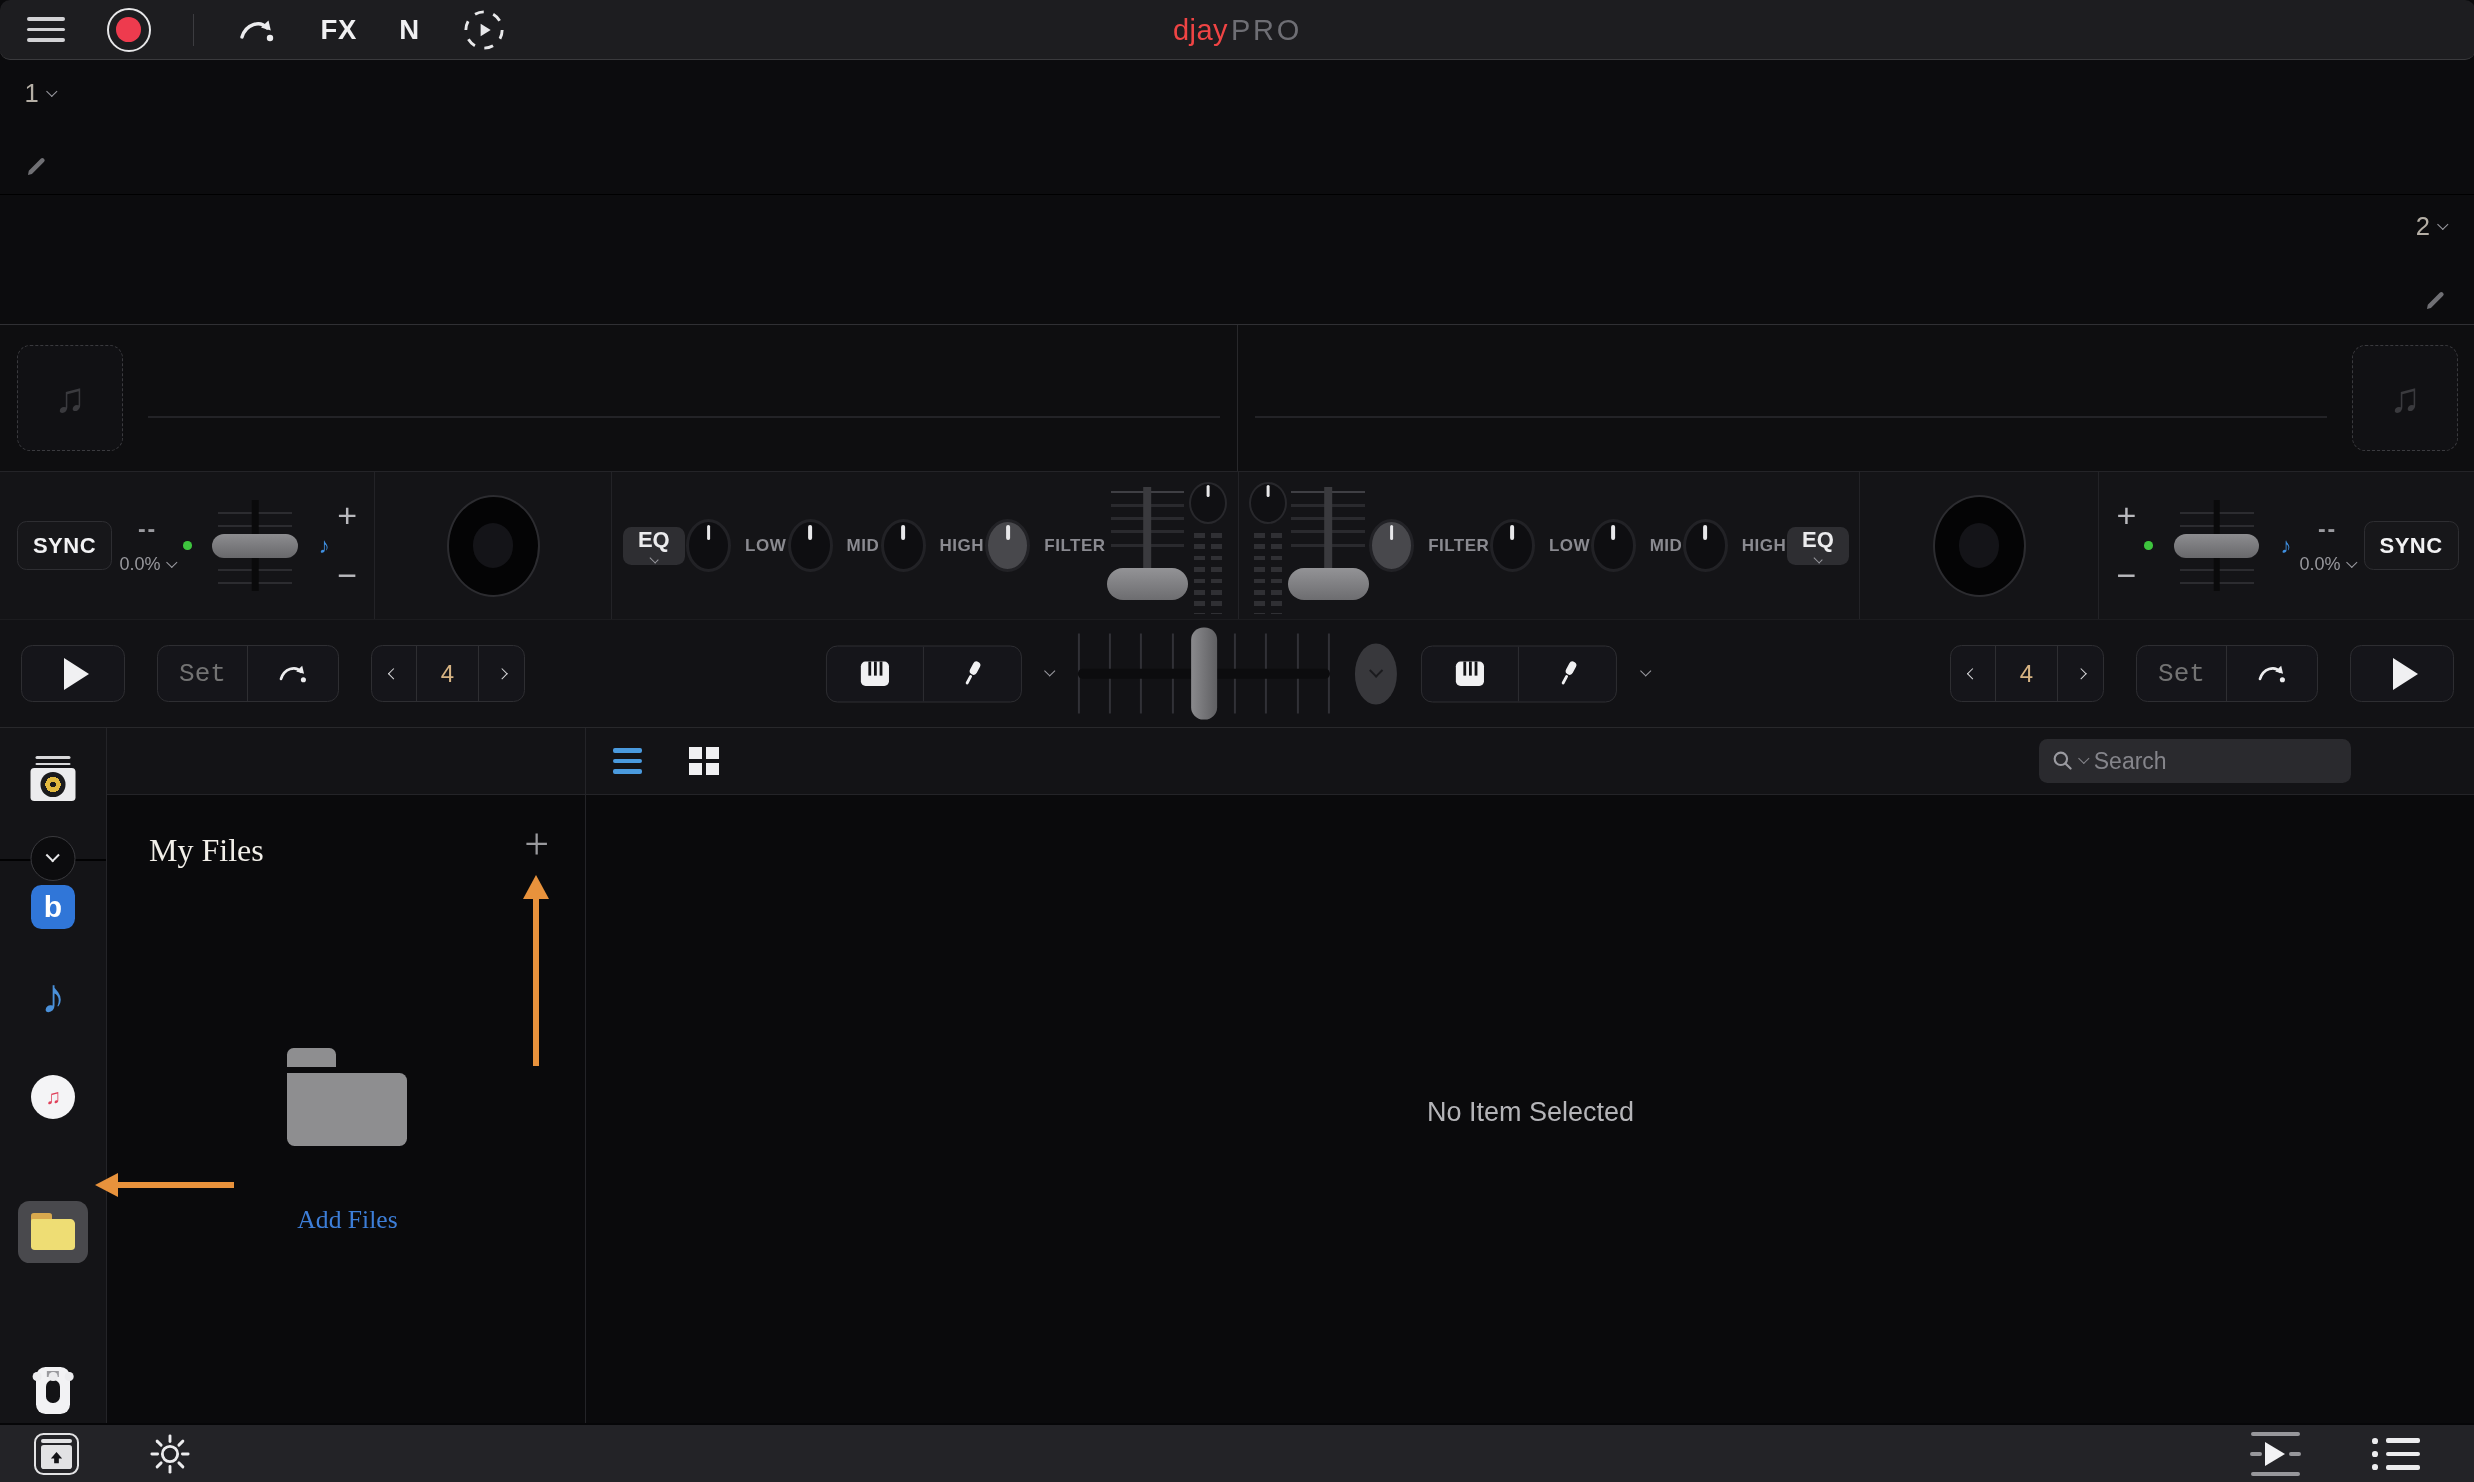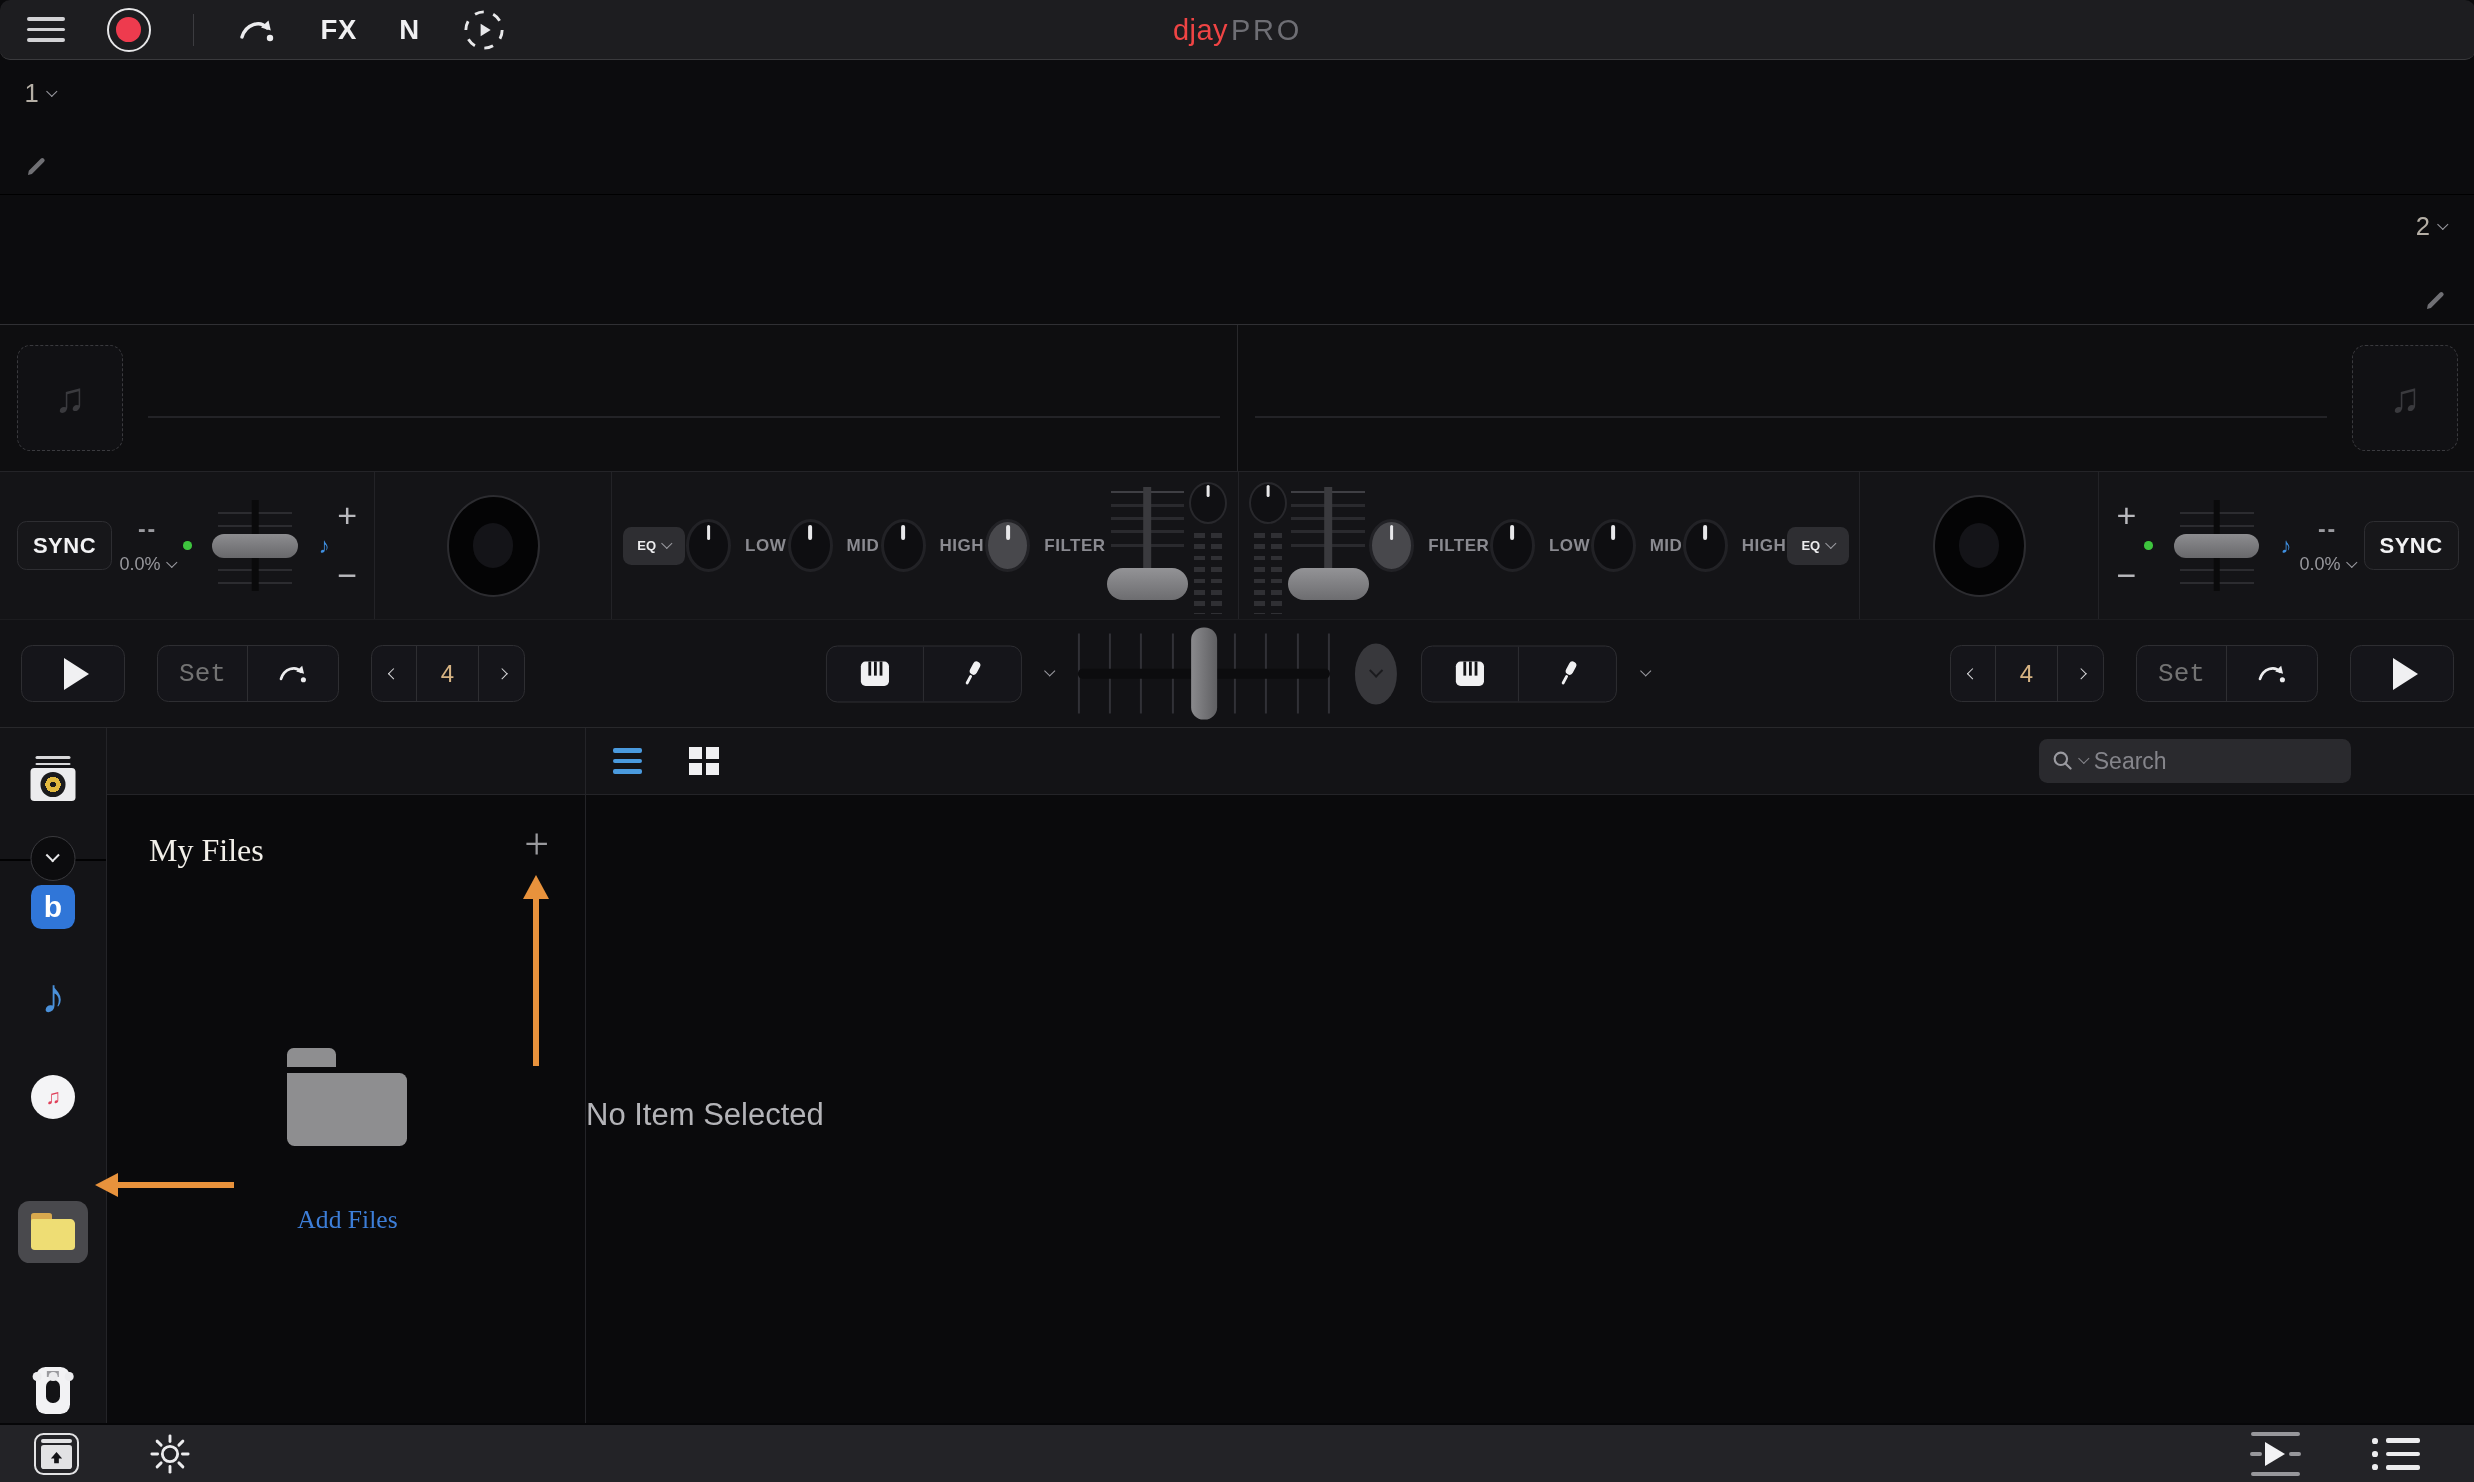--- a/index.html
+++ b/index.html
@@ -62,21 +62,21 @@
 .pct { display:flex; align-items:center; gap:7.6px; color:#98989d; font-size:18px; }
 .gdot { width:8.5px; height:8.5px; border-radius:50%; }
 .tempo { position:relative; width:112px; height:102px; flex:0 0 auto; }
 .tempo .tline { position:absolute; left:19px; right:19px; height:2.8px; background:#2c2c30; }
 .tempo .tstem { position:absolute; left:50%; transform:translateX(-50%); top:5.7px; bottom:5.7px; width:6.6px; background:#0a0a0b; }
 .tempo .thandle { position:absolute; left:13.3px; right:13.3px; top:39px; height:24.6px; border-radius:12.3px; background:linear-gradient(#8d8d90,#68686b); }
 .bnote { font-size:22px; color:#3f8fe0; }
 .pmstack { display:flex; flex-direction:column; gap:32px; align-items:center; color:#b8b8bc; font-size:34px; font-weight:300; line-height:0.8; }
 .jog { width:93px; height:102px; border-radius:50%; background:#040405; border:2.8px solid #2c2c30; position:relative; }
 .jog::after { content:''; position:absolute; inset:27%; border-radius:50%; background:#141418; }
-.eqpill { width:62px; height:38px; background:#2e2e32; border-radius:8.5px; display:flex; align-items:center; justify-content:center; gap:6.6px; color:#ececee; font-weight:bold; font-size:13px; }
+.eqpill { width:62px; height:38px; background:#2e2e32; border-radius:8.5px; display:flex; align-items:center; justify-content:center; gap:6.6px; color:#ececee; font-weight:bold; font-size:22px;flex-direction:column; }
 .knobwrap { display:flex; flex-direction:row; align-items:center; gap:14px; }
 .knob { width:45px; height:53px; border-radius:50%; background:#0e0e11; border:3.8px solid #222226; position:relative; }
 .knob::after { content:''; position:absolute; top:2.8px; left:50%; transform:translateX(-50%); width:3.8px; height:15px; background:#e8e8ea; border-radius:1.9px; }
 .knob.filter { background:#48484c; }
 .knoblabel { font-size:17px; color:#8a8a90; font-weight:bold; letter-spacing:0.5px; }
 .vfader { width:81px; height:125px; position:relative; flex:0 0 auto; }
 .vfader .fline { position:absolute; left:3.8px; right:3.8px; height:2.8px; background:#2a2a2e; }
 .vfader .fline:first-child { background:#3f3f44; }
 .vfader .fstem { position:absolute; top:3.8px; height:91px; left:50%; transform:translateX(-50%); width:7.6px; background:#3a3a3e; }
 .vfader .fhandle { position:absolute; left:0; right:0; top:85px; height:32px; border-radius:16px; background:linear-gradient(#939396,#6d6d70); }
@@ -145,21 +145,21 @@
 
 .mainlib { flex:1 1 auto; position:relative; display:flex; flex-direction:column; }
 .lib-header { height:67px; background:#131316; border-bottom:1.9px solid #242428; display:flex; align-items:center; padding:0 26.5px; gap:47px; }
 .icon-list { display:flex; flex-direction:column; gap:5.7px; }
 .icon-list i { width:29px; height:4.7px; border-radius:1.9px; }
 .icon-grid { display:grid; grid-template-columns:13.3px 13.3px; gap:3.8px; }
 .icon-grid i { height:12.3px; background:#f0f0f2; }
 .searchbox { margin-left:auto; margin-right:98px; width:312px; height:44px; background:#2a2a2e; border-radius:8.5px; display:flex; align-items:center; padding:0 13.3px; gap:5.7px; }
 .searchbox input { flex:1; background:transparent; border:none; outline:none; color:#d0d0d4; font-size:23px; font-family:"Liberation Sans", sans-serif; min-width:0; }
 .searchbox input::placeholder { color:#85858b; }
-.empty { position:absolute; left:0; right:0; top:369px; text-align:left; font-size:31px; color:#b4b4b8; }
+.empty { position:absolute; left:0; right:0; top:369px; text-align:center; font-size:27px; color:#b4b4b8; }
 
 
 .bottombar { height:60px; background:#232327; border-top:2.8px solid #060608; display:flex; align-items:center; padding:0 34px; flex:0 0 auto; }
 .bb-left { display:flex; align-items:center; gap:70px; }
 .bb-right { margin-left:auto; display:flex; align-items:center; gap:72px; padding-right:21px; }
 .icon-panelup { width:45px; height:42px; border:2.8px solid #e2e2e4; border-radius:9.5px; padding:3.8px 4.7px; display:flex; flex-direction:column; gap:2.8px; }
 .icon-panelup .strip { height:3.8px; background:#e2e2e4; border-radius:1.9px; }
 .icon-panelup .bodyp { flex:1; background:#e2e2e4; border-radius:2.8px; display:flex; align-items:center; justify-content:center; }
 .icon-amq { display:flex; flex-direction:column; gap:5.7px; align-items:center; width:49px; }
 .icon-amq .bar { width:49px; height:4.7px; background:#97979b; border-radius:1.9px; }

